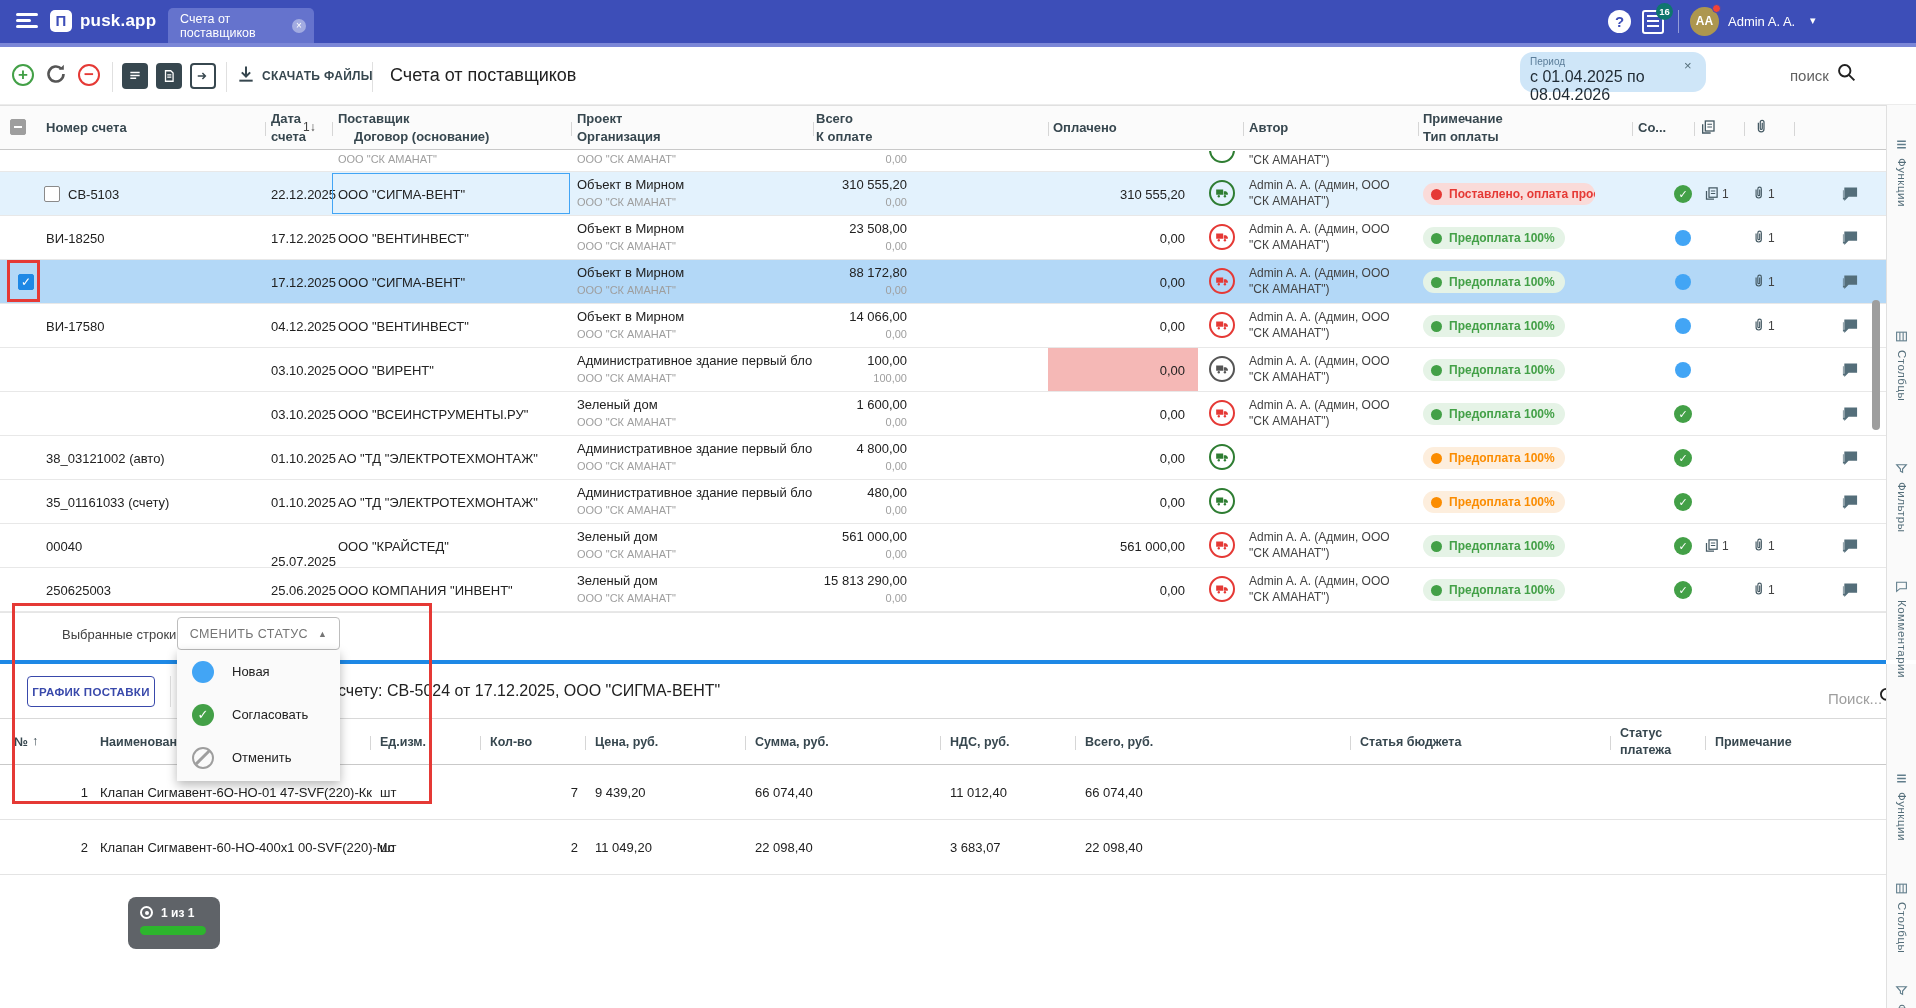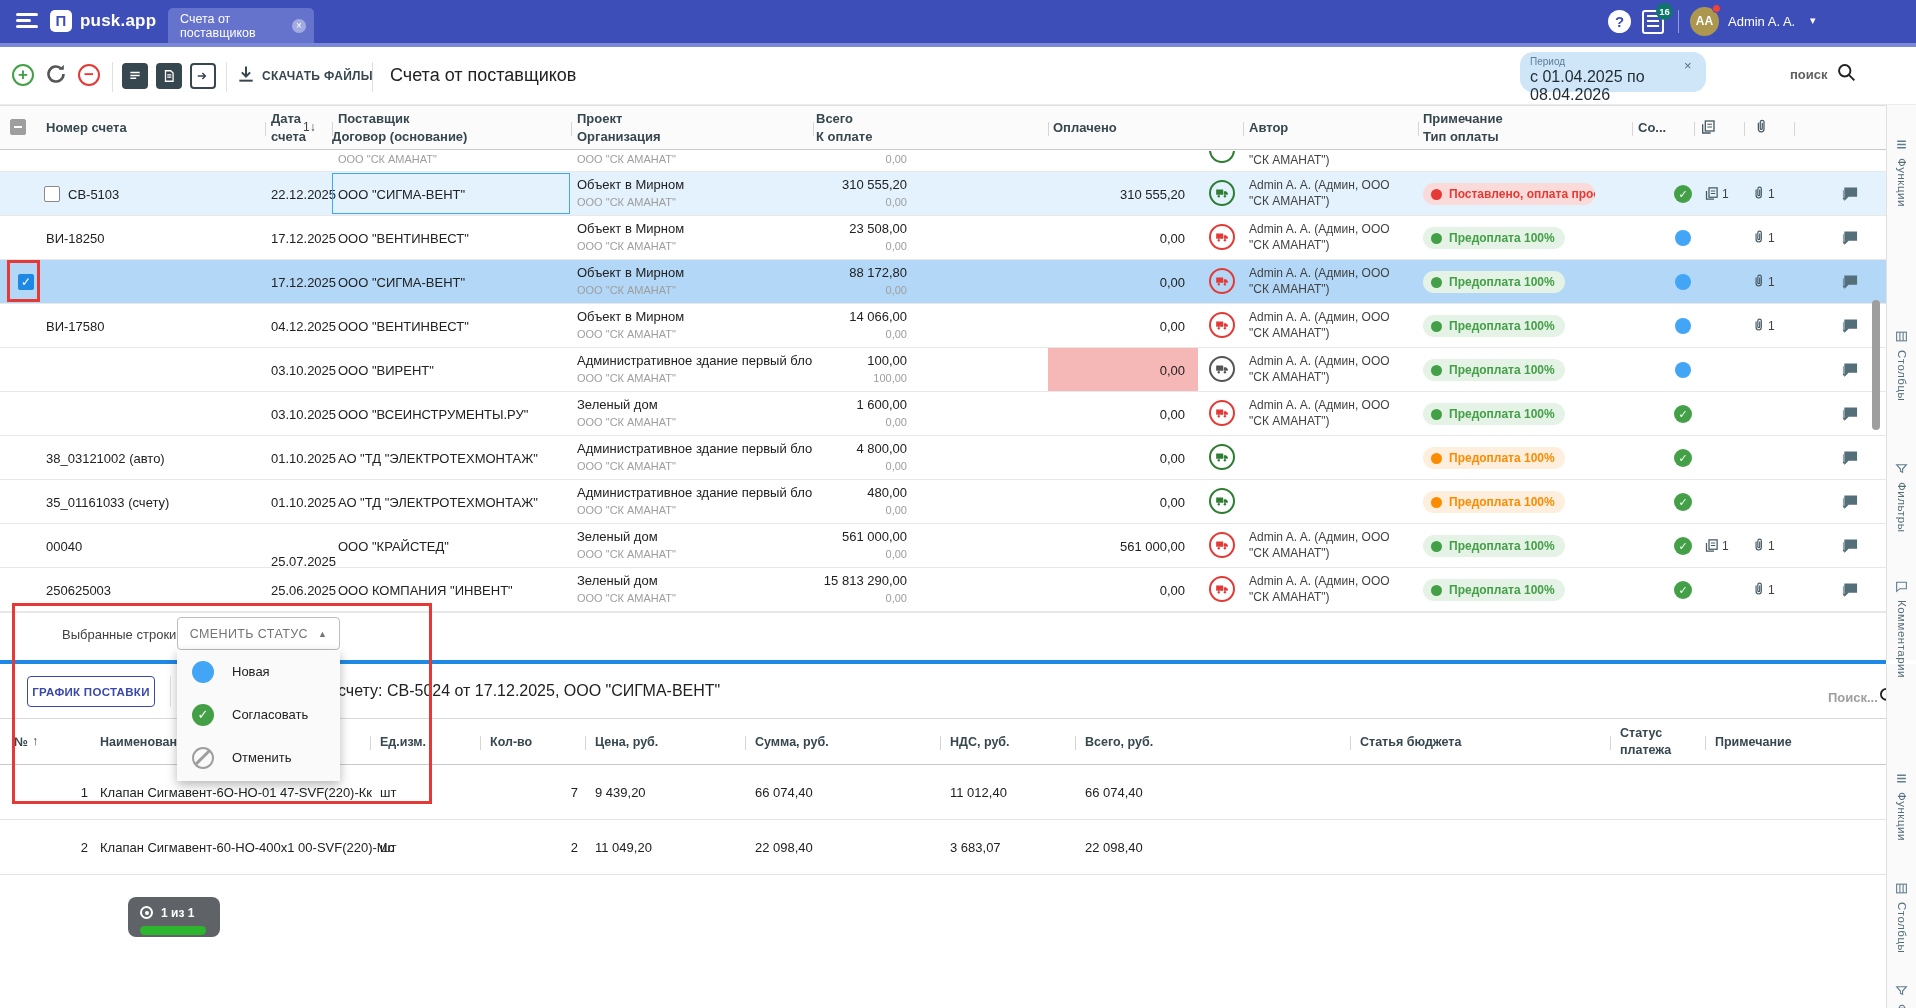--- a/index.html
+++ b/index.html
@@ -42,21 +42,21 @@
   .dark-sq { width:26px; height:26px; background:#37474f; border-radius:4px; color:#fff;
     display:flex; align-items:center; justify-content:center; }
   .dark-sq.outline { background:#fff; border:2.5px solid #37474f; color:#37474f; }
   .dl-label { color:#37474f; font-size:12px; font-weight:bold; letter-spacing:.3px; }
   .page-title { color:#212121; font-size:18px; }
   .period-chip { left:1520px; top:52px; width:186px; height:40px; background:#cfe6f8; border-radius:13px;
     padding:4px 8px 0 10px; }
   .period-chip .p-label { font-size:10px; color:#5b7d99; }
   .period-chip .p-value { font-size:16px; color:#1f2a33; margin-top:1px; }
   .chip-close { left:1684px; top:58px; color:#546e7a; font-size:13px; }
-  .search-lbl { color:#616161; font-size:13px;font-weight:bold; }
+  .search-lbl { color:#616161; font-size:15px; }
 
   
   .thead { left:0; top:105px; width:1886px; height:45px; background:#fbfbfb;
     border-top:1px solid #e0e0e0; border-bottom:1px solid #c9c9c9; }
   .hlbl { position:absolute; font-size:13px; font-weight:bold; color:#37474f; white-space:nowrap; }
   .hsub { position:absolute; font-size:13px; font-weight:bold; color:#37474f; white-space:nowrap; }
   .hsep { position:absolute; top:16px; width:1px; height:14px; background:#d6d6d6; }
   .cb { width:16px; height:16px; border:1.5px solid #8a8a8a; border-radius:2px; background:#fff; }
   .cb.indet { background:#9e9e9e; border-color:#9e9e9e; }
   .cb.indet:after { content:""; display:block; margin:6px 3px; height:2px; background:#fff; }
@@ -109,21 +109,21 @@
     color:#3949ab; font-size:11.5px; font-weight:bold; letter-spacing:.3px; display:flex; align-items:center;
     justify-content:center; background:#fff; }
   .detail-tb-sep { left:170px; top:676px; width:1px; height:31px; background:#e0e0e0; }
   .detail-title { left:338px; top:682px; font-size:16px; color:#212121; white-space:nowrap; }
   .dhead { left:0; top:718px; width:1886px; height:47px; background:#fff;
     border-top:1px solid #d9d9d9; border-bottom:1px solid #c9c9c9; }
   .dh { position:absolute; font-size:12.5px; font-weight:bold; color:#37474f; white-space:nowrap; }
   .drow { position:absolute; left:0; width:1886px; height:55px; border-bottom:1px solid #e4e4e4; background:#fff; }
   .dc { position:absolute; font-size:13px; color:#212121; white-space:nowrap; }
 
-  .pager-tip { left:128px; top:897px; width:92px; height:40px; background:#5f6368; border-radius:8px; z-index:30; }
+  .pager-tip { left:128px; top:897px; width:92px; height:52px; background:#5f6368; border-radius:8px; z-index:30; }
   .pager-ico { position:absolute; left:12px; top:9px; width:13px; height:13px; border:2px solid #fff; border-radius:50%; }
   .pager-ico:after { content:""; position:absolute; left:2.5px; top:2.5px; width:4px; height:4px; background:#fff; border-radius:50%; }
   .pager-txt { position:absolute; left:33px; top:9px; color:#fff; font-size:12px; font-weight:bold; }
   .pager-bar { position:absolute; left:12px; top:29px; width:66px; height:9px; background:#2db52d; border-radius:5px; }
 
   
   .vstrip { left:1886px; width:30px; background:#fafafa; border-left:1px solid #e0e0e0; }
   .vtab { position:absolute; left:1887px; width:29px; display:flex; flex-direction:column; align-items:center; gap:7px; }
   .vtab .vt-label { writing-mode:vertical-rl; font-size:11.5px; color:#546e7a; letter-spacing:.5px; }
 
@@ -211,21 +211,21 @@
       </svg>
   </div>
 
   <div class="abs thead">
     <div class="cb indet" style="position:absolute;left:10px;top:13px;"></div>
     <div class="hlbl" style="left:46px;top:14px;">Номер счета</div>
     <div class="hlbl" style="left:271px;top:5px;">Дата</div>
     <div class="hsub" style="left:271px;top:23px;">счета</div>
     <div class="hlbl" style="left:303px;top:14px;color:#424242;font-weight:normal;font-size:12px;">1↓</div>
     <div class="hlbl" style="left:338px;top:5px;">Поставщик</div>
-    <div class="hsub" style="left:332px;top:23px;">Договор (основание)</div>
+    <div class="hsub" style="left:354px;top:23px;">Договор (основание)</div>
     <div class="hlbl" style="left:577px;top:5px;">Проект</div>
     <div class="hsub" style="left:577px;top:23px;">Организация</div>
     <div class="hlbl" style="left:816px;top:5px;">Всего</div>
     <div class="hsub" style="left:816px;top:23px;">К оплате</div>
     <div class="hlbl" style="left:1053px;top:14px;">Оплачено</div>
     <div class="hlbl" style="left:1249px;top:14px;">Автор</div>
     <div class="hlbl" style="left:1423px;top:5px;">Примечание</div>
     <div class="hsub" style="left:1423px;top:23px;">Тип оплаты</div>
     <div class="hlbl" style="left:1638px;top:14px;">Со...</div>
     <div style="position:absolute;left:1700px;top:13px;">

